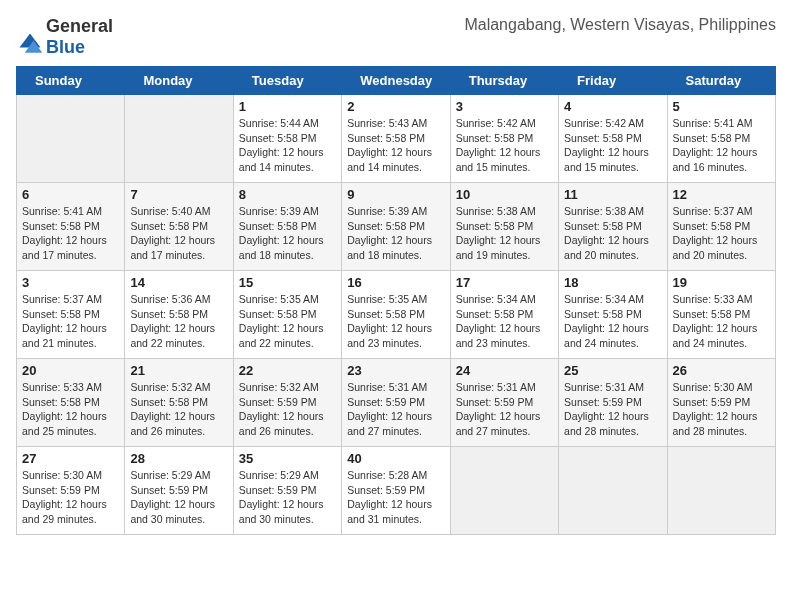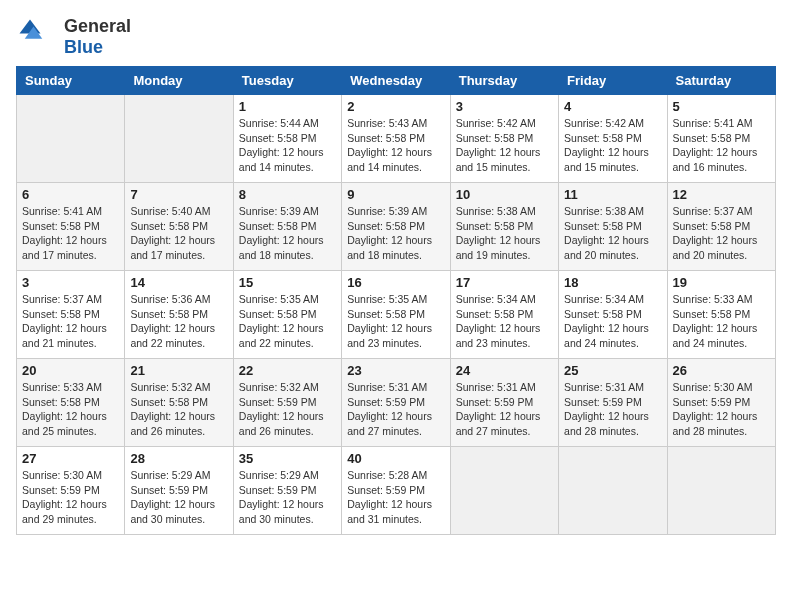--- a/index.html
+++ b/index.html
@@ -11,22 +11,22 @@
       padding: 16px;
     }
     .header-area {
       display: flex;
       justify-content: space-between;
       align-items: flex-start;
       margin-bottom: 8px;
     }
     .logo {
       display: flex;
-      align-items: flex-start;
-      gap: 20px;
+      align-items: flex-end;
+      gap: 2px;
     }
     .logo-text-general {
       font-size: 18px;
       font-weight: bold;
       color: #333;
     }
     .logo-text-blue {
       font-size: 18px;
       font-weight: bold;
       color: #1a5fa8;
@@ -50,21 +50,21 @@
     table {
       width: 100%;
       border-collapse: collapse;
       table-layout: fixed;
     }
     thead tr {
       background-color: #1a5fa8;
       color: #fff;
     }
     thead th {
-      padding: 6px 8px;
+      padding: 6px 18px;
       font-size: 13px;
       font-weight: bold;
       text-align: left;
       border: 1px solid #1a5fa8;
     }
     tbody tr {
       vertical-align: top;
     }
     tbody td {
       border: 1px solid #ccc;
@@ -101,20 +101,21 @@
     <svg class="logo-icon" viewBox="0 0 32 32" xmlns="http://www.w3.org/2000/svg">
       <polygon points="16,4 28,20 4,20" fill="#1a5fa8"></polygon>
       <polygon points="20,12 30,26 10,26" fill="#4a90d9"></polygon>
     </svg>
     <div>
       <span class="logo-text-general">General</span><br>
       <span class="logo-text-blue">Blue</span>
     </div>
   </div>
   <div class="title-area">
+    <div class="location-title">Malangabang, Western Visayas, Philippines</div>
   </div>
 </div>
 
 <table>
   <thead>
     <tr>
       <th>Sunday</th>
       <th>Monday</th>
       <th>Tuesday</th>
       <th>Wednesday</th>

